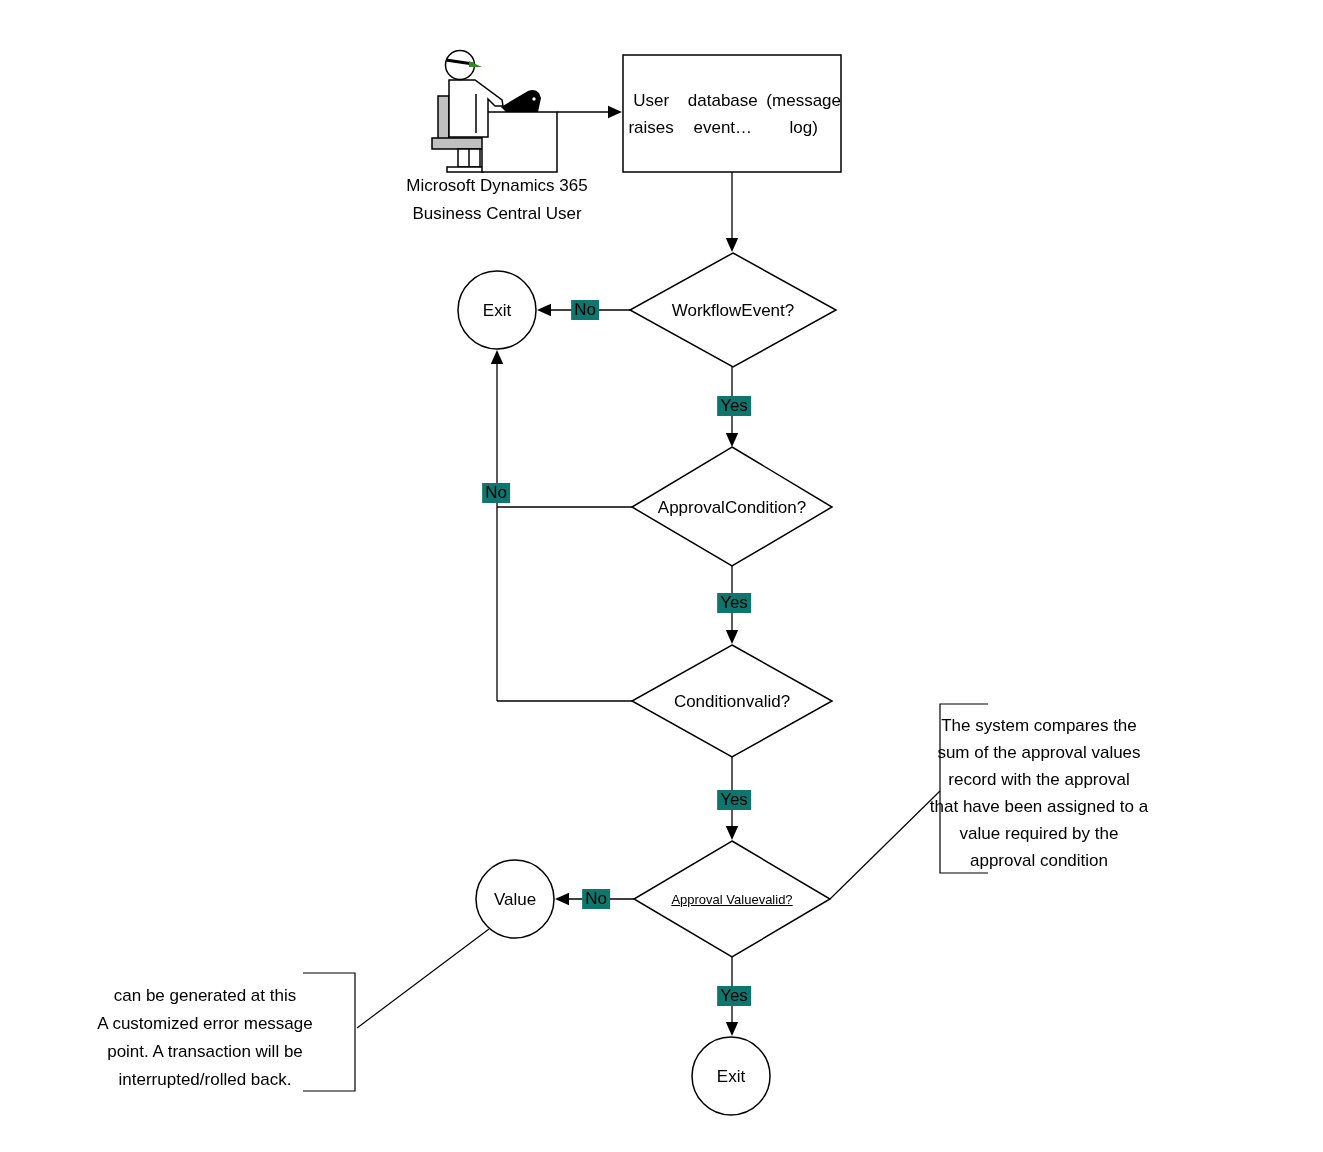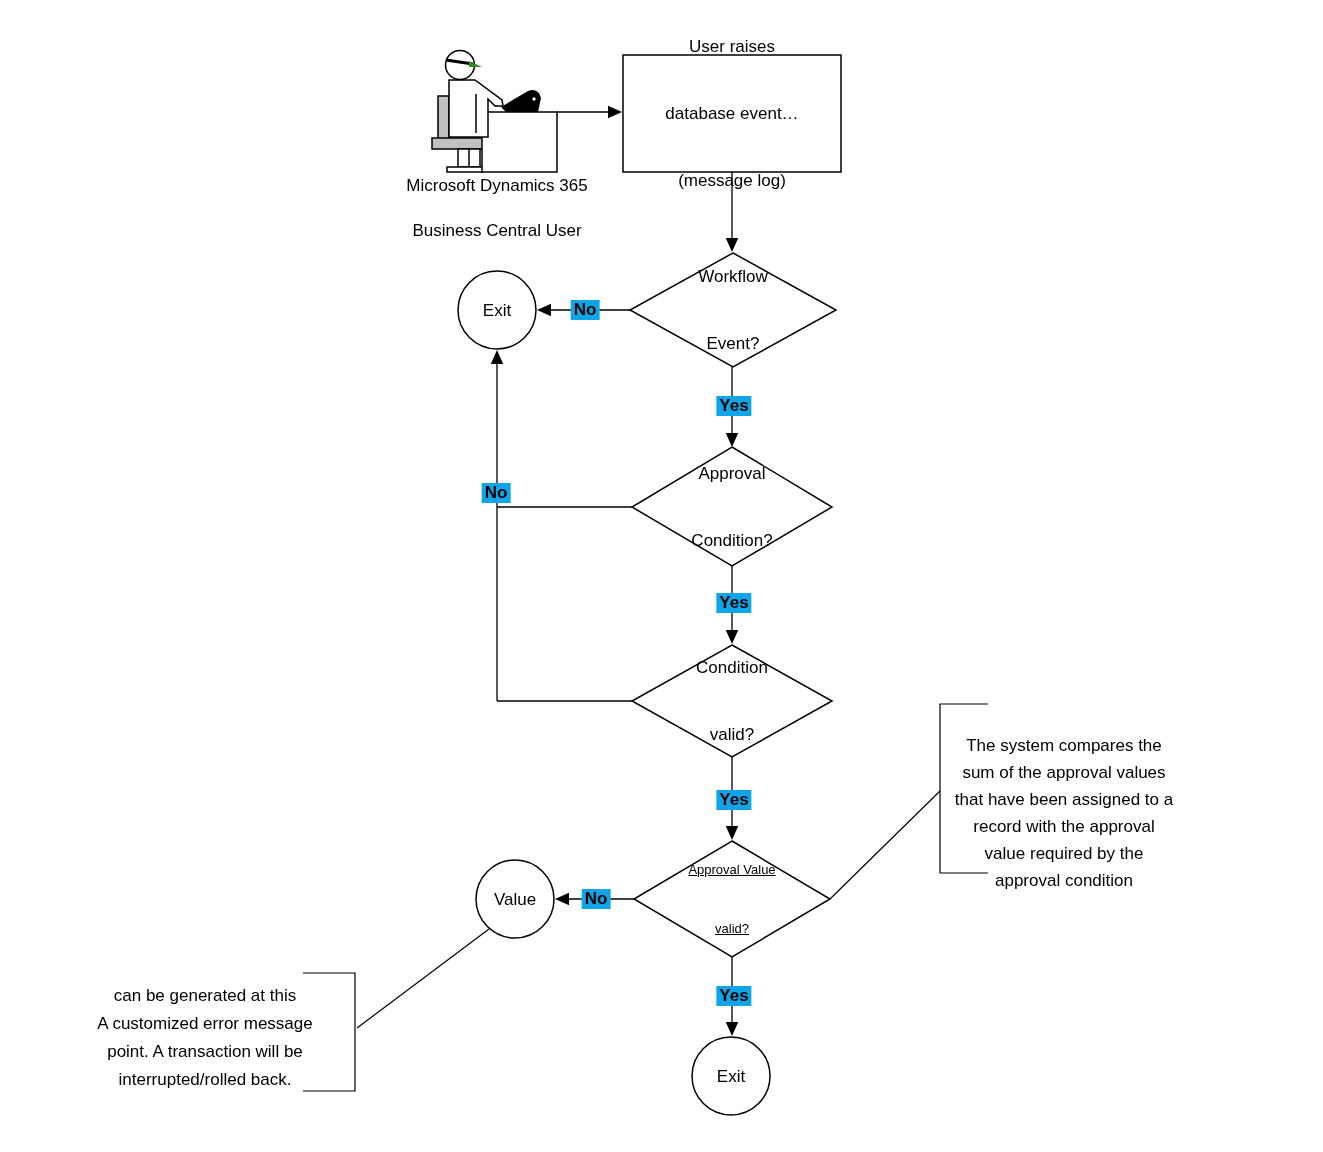--- a/index.html
+++ b/index.html
@@ -21,61 +21,59 @@
     width: 1323px;
     height: 1152px;
   }
   svg.layer {
     position: absolute;
     left: 0; top: 0;
   }
   .node-label {
     position: absolute;
     display: flex;
-    flex-direction: column;
+    flex-direction: row;
     align-items: center;
     justify-content: center;
     text-align: center;
     font-size: 17px;
     line-height: 27px;
     pointer-events: none;
-    gap: 40px;
   }
   .node-label.small {
     font-size: 13px;
     line-height: 19px;
   }
   .edge-label {
     position: absolute;
     transform: translate(-50%, -50%);
-    background: #0ea5e9;
+    background: #0f766e;
     padding: 0 3px;
     font-size: 17px;
     line-height: 20px;
     white-space: nowrap;
     text-align: center;
-    font-weight: bold;
   }
   .caption-line {
     position: absolute;
     transform: translateX(-50%);
     font-size: 17px;
     line-height: 22px;
     white-space: nowrap;
     text-align: center;
   }
   .note {
     position: absolute;
     text-align: center;
     font-size: 17px;
   }
   .note .note-line {
     white-space: nowrap;
   }
-  #note-right { left: 914px; top: 712px; width: 300px; line-height: 27px; margin-top: 20px; }
+  #note-right { left: 889px; top: 712px; width: 300px; line-height: 27px; }
   #note-left  { left: 55px;  top: 982px; width: 300px; line-height: 28px; }
 </style>
 </head>
 <body>
 
 <div id="canvas">
 
   <svg class="layer" width="1323" height="1152" viewBox="0 0 1323 1152">
 
     <g stroke="#000000" stroke-width="1.5" fill="none">
@@ -201,27 +199,27 @@
 
   <div class="edge-label" style="left:585px; top:310px;">No</div>
   <div class="edge-label" style="left:734px; top:406px;">Yes</div>
   <div class="edge-label" style="left:496px; top:493px;">No</div>
   <div class="edge-label" style="left:734px; top:603px;">Yes</div>
   <div class="edge-label" style="left:734px; top:800px;">Yes</div>
   <div class="edge-label" style="left:596px; top:899px;">No</div>
   <div class="edge-label" style="left:734px; top:996px;">Yes</div>
 
   <div class="caption-line" style="left:497px; top:175px;">Microsoft Dynamics 365</div>
-  <div class="caption-line" style="left:497px; top:220px;">Business Central User</div>
+  <div class="caption-line" style="left:497px; top:203px;">Business Central User</div>
 
   <div class="note" id="note-right">
     <div class="note-line">The system compares the</div>
     <div class="note-line">sum of the approval values</div>
+    <div class="note-line">record with the approval</div>
     <div class="note-line">that have been assigned to a</div>
-    <div class="note-line">record with the approval</div>
     <div class="note-line">value required by the</div>
     <div class="note-line">approval condition</div>
   </div>
 
   <div class="note" id="note-left">
     <div class="note-line">can be generated at this</div>
     <div class="note-line">A customized error message</div>
     <div class="note-line">point. A transaction will be</div>
     <div class="note-line">interrupted/rolled back.</div>
   </div>

